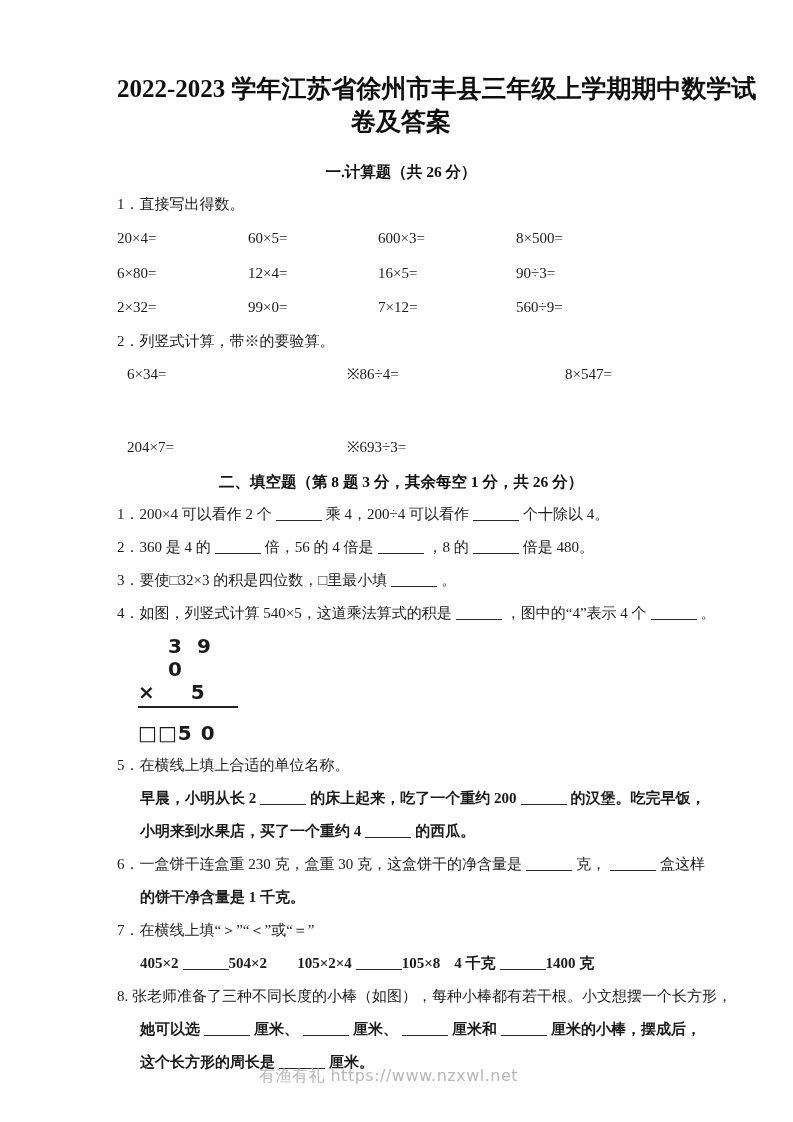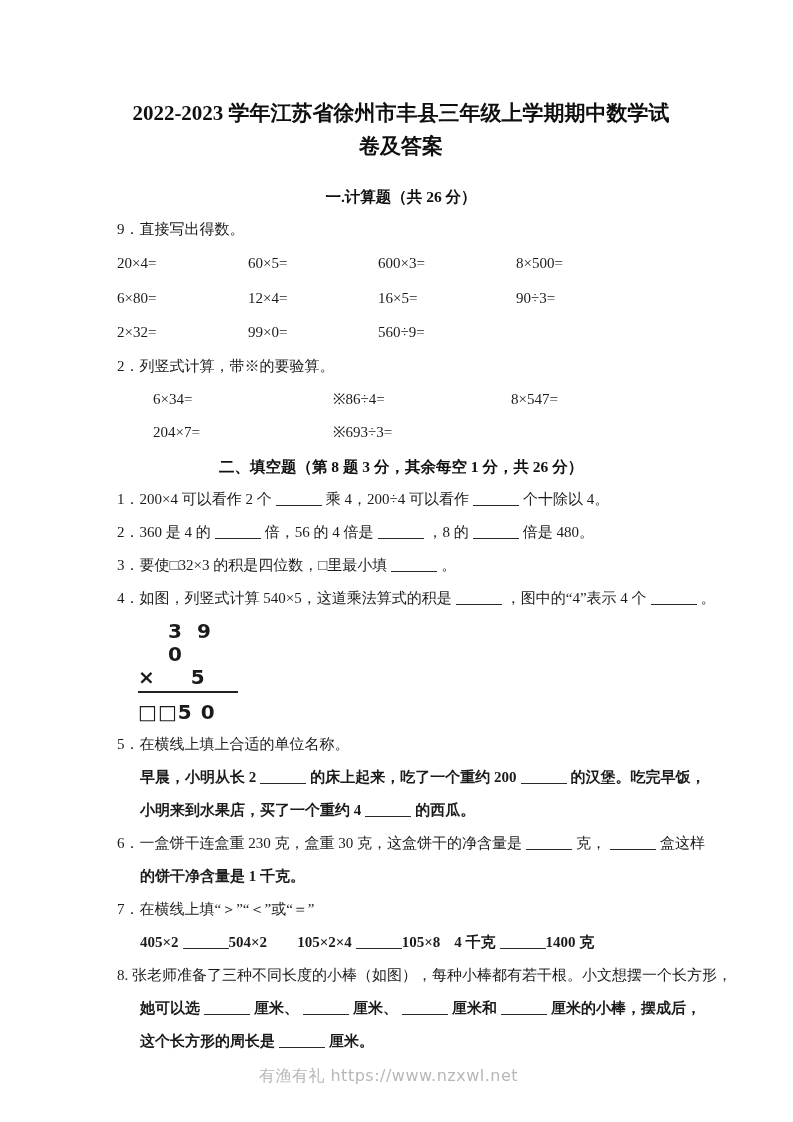--- a/index.html
+++ b/index.html
@@ -16,24 +16,24 @@
     color: #1b1b1b;
     font-size: 15px;
     overflow: hidden;
   }
   .content {
     position: absolute;
     left: 117px; top: 0;
     width: 568px;
   }
   .title {
-    margin-top: 97px;
+    margin-top: 72px;
     text-align: center;
     font-weight: 700;
-    font-size: 21px;
+    font-size: 25px;
     line-height: 33px;
     color: #0f0f0f;
     white-space: nowrap;
   }
   .heading {
     font-weight: 700;
     font-size: 15.5px;
     line-height: 33px;
     white-space: nowrap;
     color: #111;
@@ -45,24 +45,25 @@
     white-space: nowrap;
   }
   .qlabel { line-height: 33px; white-space: nowrap; }
   .indent { padding-left: 23px; font-weight: bold; }
   .grid4 {
     display: grid;
     grid-template-columns: 131px 130px 138px auto;
     line-height: 34.5px;
   }
   .grid3 {
-    margin-left: 36px;
+    margin-left: 10px;
     display: grid;
     grid-template-columns: 180px 178px auto;
     line-height: 33.5px;
+    gap: 40px;
   }
   .cell { white-space: nowrap; }
   .blank {
     display: inline-block;
     width: 46px;
     height: 16px;
     border-bottom: 1px solid #2a2a2a;
     margin: 0 4px;
     vertical-align: -2px;
   }
@@ -80,21 +81,21 @@
     line-height: 23px;
   }
   .vc-top { padding-left: 30px; letter-spacing: 4px; }
   .vc-mid {
     display: flex;
     border-bottom: 2px solid #222;
     padding-bottom: 2px;
   }
   .vc-sign { margin-left: 0; }
   .vc-mult { margin-left: 36px; }
-  .vc-bot { letter-spacing: 1px; padding-top: 8px; }
+  .vc-bot { letter-spacing: 1px; padding-top: 14px; }
   .footer {
     position: absolute;
     left: 0; right: 16px;
     top: 1066px;
     text-align: center;
     font-family: "DejaVu Sans", "Liberation Sans", sans-serif;
     font-size: 16px;
     letter-spacing: 0.5px;
     color: #b7b7b7;
   }
@@ -105,32 +106,33 @@
 <div class="doc">
   <div class="content">
 
     <div class="title">
       <div>2022-2023 学年江苏省徐州市丰县三年级上学期期中数学试</div>
       <div>卷及答案</div>
     </div>
 
     <div class="heading h1-top">一.计算题（共 26 分）</div>
 
-    <div class="qlabel">9．直接写出得数。</div>
+    <div class="qlabel">1．直接写出得数。</div>
     <div class="grid4">
       <span class="cell">20×4=</span>
       <span class="cell">60×5=</span>
       <span class="cell">600×3=</span>
       <span class="cell">8×500=</span>
       <span class="cell">6×80=</span>
       <span class="cell">12×4=</span>
       <span class="cell">16×5=</span>
       <span class="cell">90÷3=</span>
       <span class="cell">2×32=</span>
       <span class="cell">99×0=</span>
+      <span class="cell">7×12=</span>
       <span class="cell">560÷9=</span>
     </div>
 
     <div class="qlabel">2．列竖式计算，带※的要验算。</div>
     <div class="grid3">
       <span class="cell">6×34=</span>
       <span class="cell">※86÷4=</span>
       <span class="cell">8×547=</span>
       <span class="cell">204×7=</span>
       <span class="cell">※693÷3=</span>

